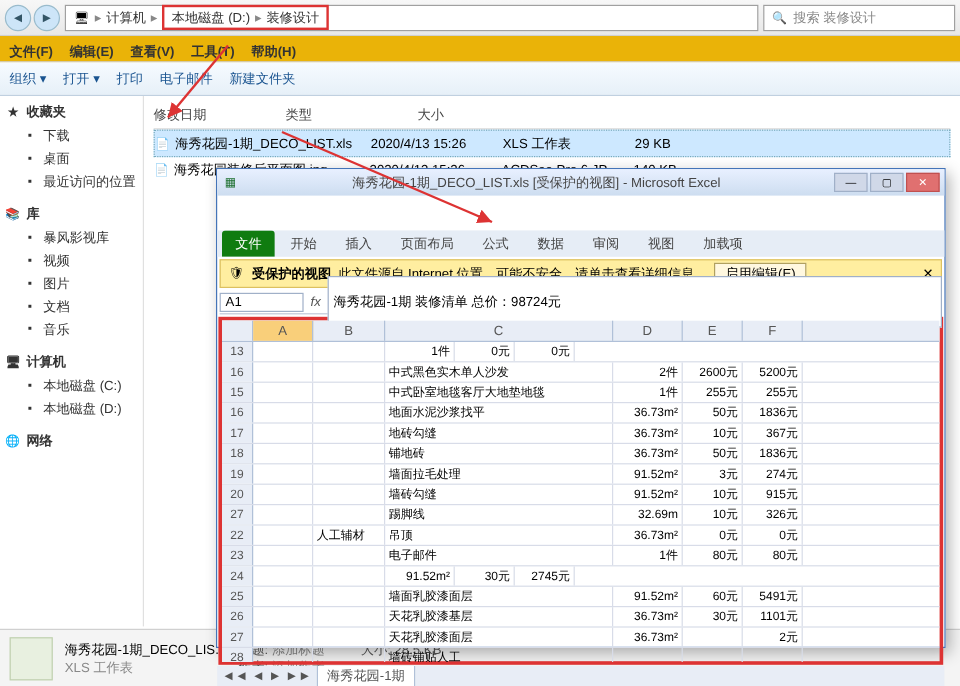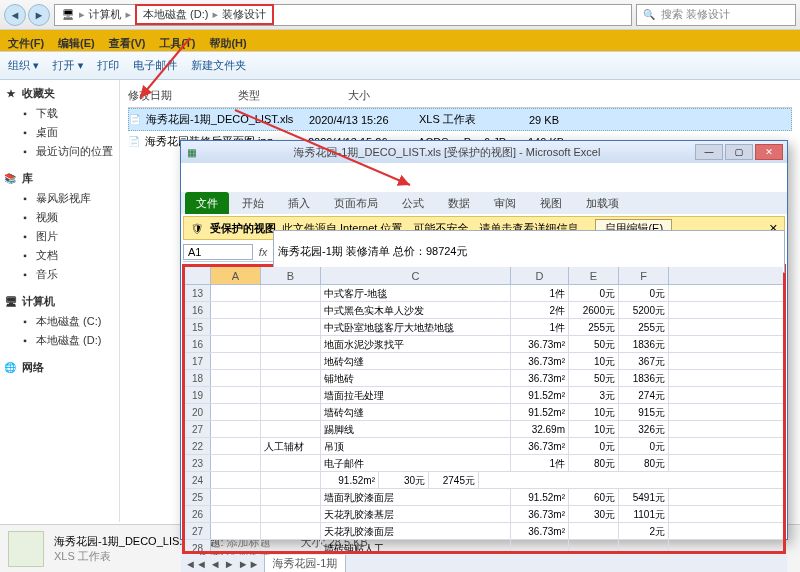--- a/index.html
+++ b/index.html
@@ -250,21 +250,20 @@
       <div class="ch C">C</div>
       <div class="ch D">D</div>
       <div class="ch E">E</div>
       <div class="ch F">F</div>
     </div>
     <div class="gridbody" id="gridbody">
         <div class="grow">
           <div class="rh">13</div>
           <div class="gc A"></div>
           <div class="gc B"></div>
-          <div class="gc C">中式客厅-地毯</div>
           <div class="gc D">1件</div>
           <div class="gc E">0元</div>
           <div class="gc F">0元</div>
         </div>
         <div class="grow">
           <div class="rh">16</div>
           <div class="gc A"></div>
           <div class="gc B"></div>
           <div class="gc C">中式黑色实木单人沙发</div>
           <div class="gc D">2件</div>

